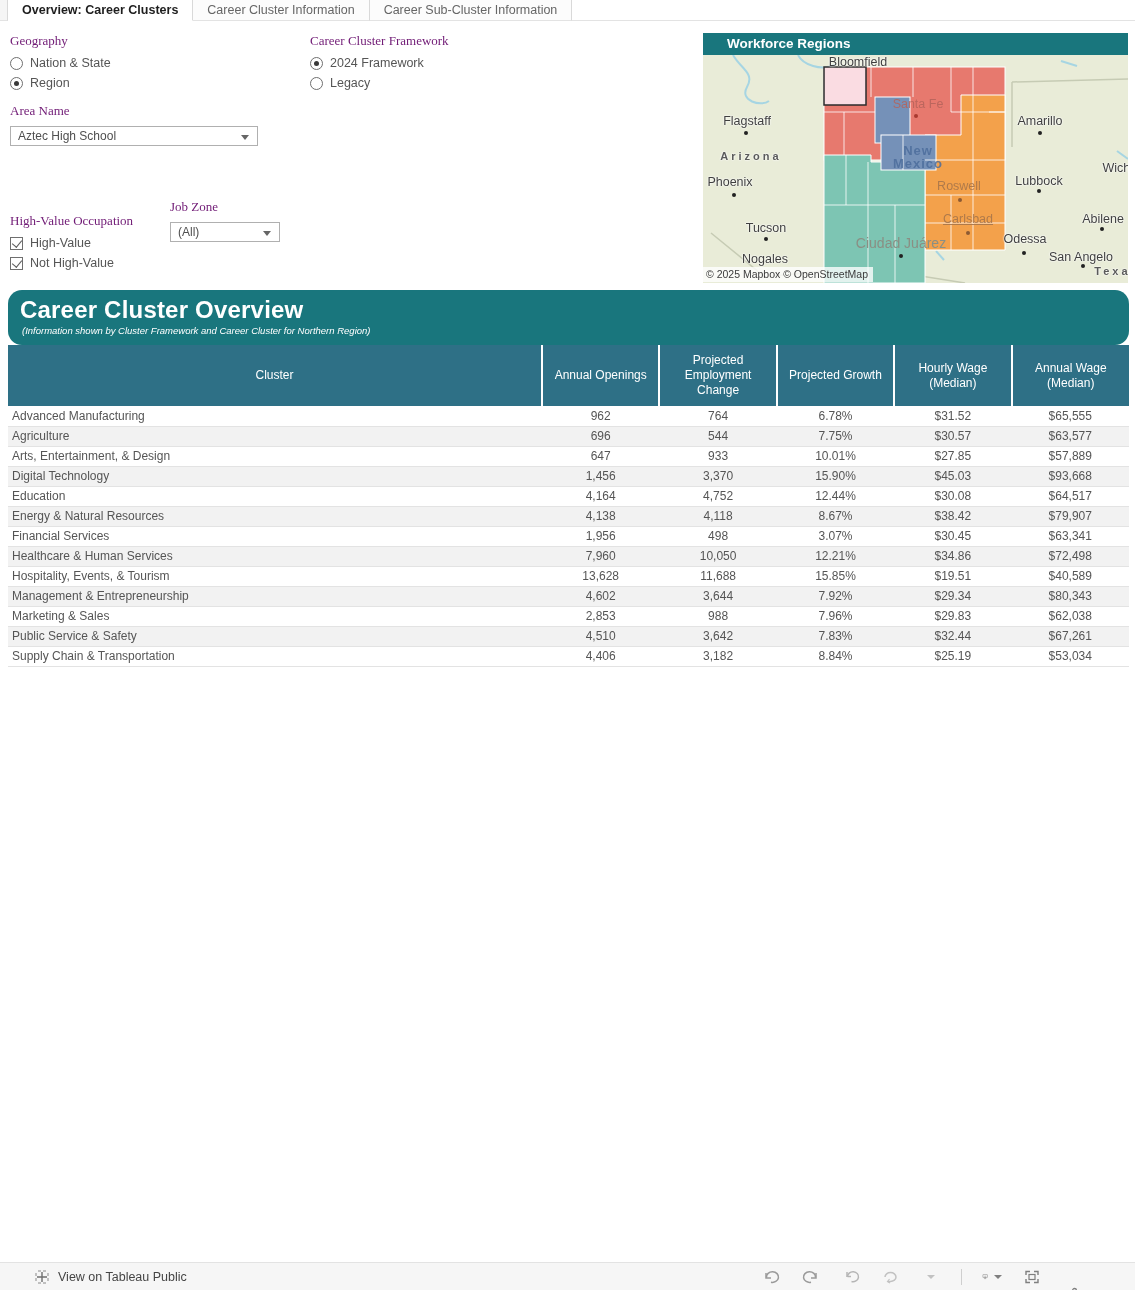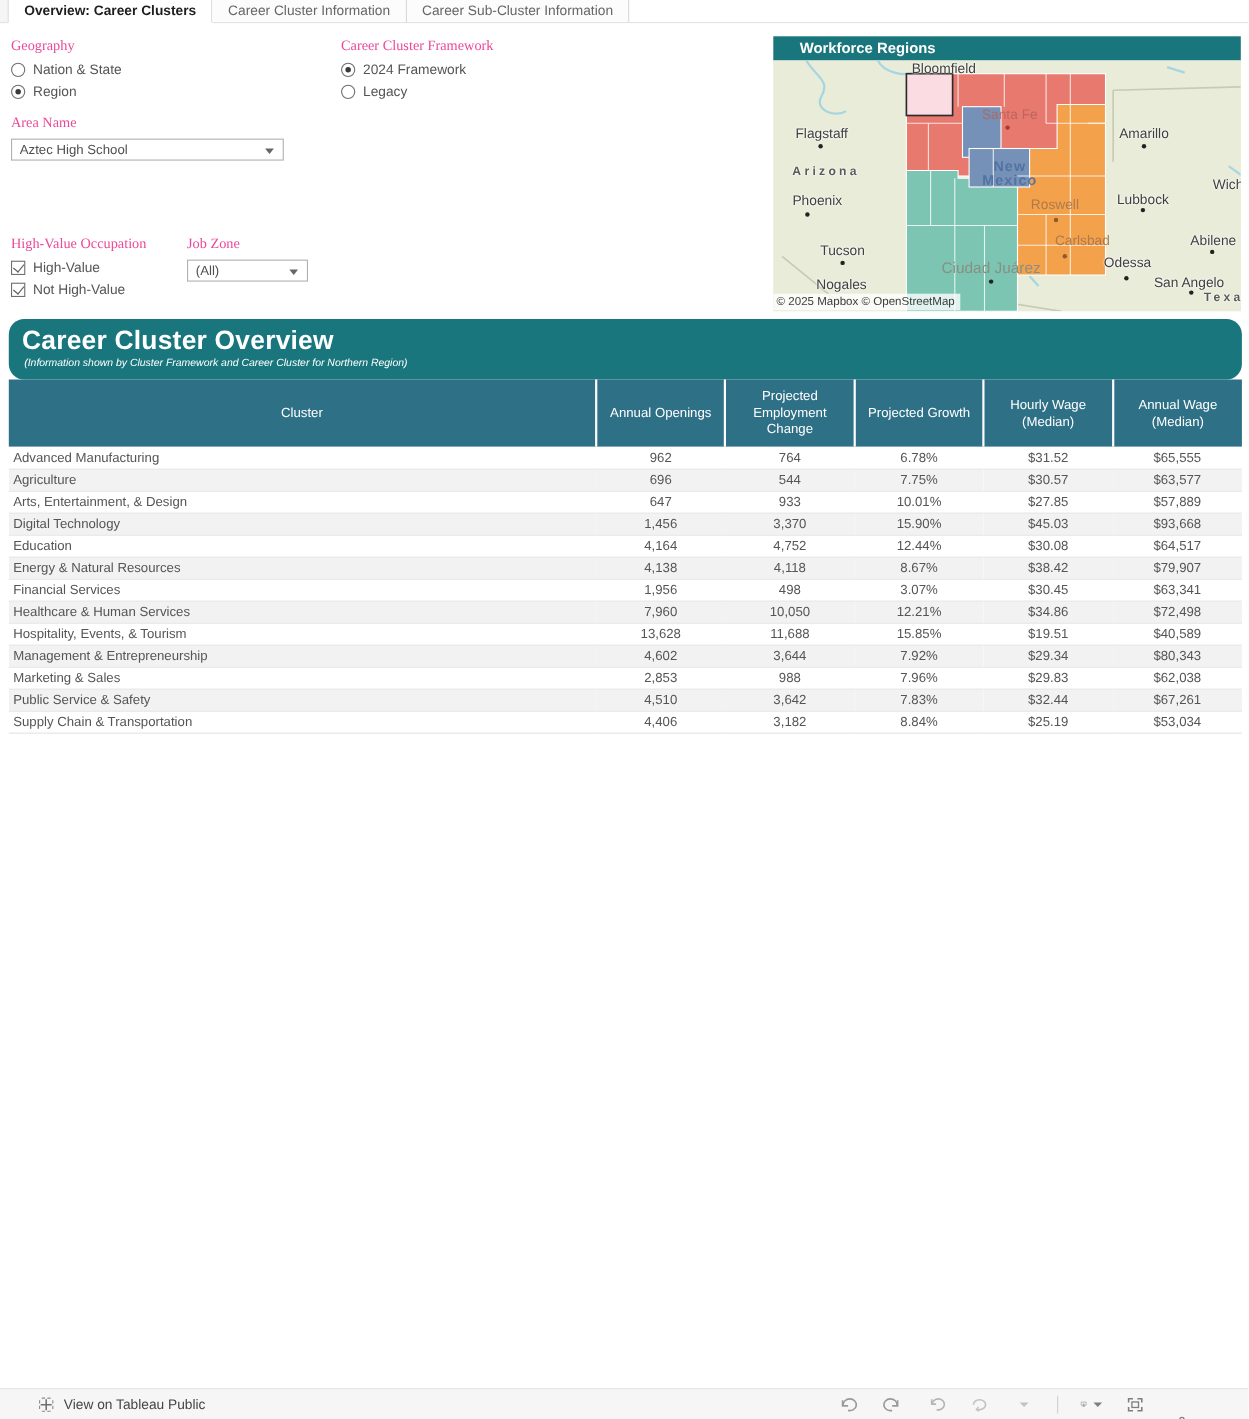--- a/index.html
+++ b/index.html
@@ -7,34 +7,34 @@
 
   
   .tabbar { position:absolute; top:0; left:0; right:0; height:21px; display:flex; background:#fff; }
   .tab-sliver { width:8px; border-bottom:1px solid #e3e3e3; background:#f5f5f5; border-right:1px solid #d9d9d9; }
   .tab { padding:0 14px; display:flex; align-items:center; font-size:12.5px; color:#666; border-right:1px solid #d9d9d9; border-bottom:1px solid #e3e3e3; background:#fcfcfc; cursor:pointer; white-space:nowrap; }
   .tab.active { color:#1e1e1e; font-weight:bold; background:#fff; border-bottom:1px solid #fff; }
   .tab-rest { flex:1; border-bottom:1px solid #e3e3e3; }
 
   
   .fgroup { position:absolute; }
-  .ftitle { font-family:"Liberation Serif", serif; font-size:13px; color:#ec4899; margin-bottom:7px; }
+  .ftitle { font-family:"Liberation Serif", serif; font-size:13px; color:#701a75; margin-bottom:7px; }
   .opt { display:flex; align-items:center; margin-bottom:6px; font-size:12.5px; color:#555; cursor:pointer; }
   .radio { width:13px; height:13px; border:1px solid #6f6f6f; border-radius:50%; margin-right:7px; position:relative; background:#fff; flex:0 0 13px; }
   .radio.sel::after { content:""; position:absolute; left:3px; top:3px; width:5px; height:5px; border-radius:50%; background:#3a3a3a; }
   .checkbox { width:13px; height:13px; border:1px solid #6f6f6f; margin-right:7px; position:relative; background:#fff; flex:0 0 13px; }
   .checkbox.chk::after { content:""; position:absolute; left:2.5px; top:0.5px; width:5px; height:8px; border:solid #5f5f5f; border-width:0 1.6px 1.6px 0; transform:rotate(40deg); }
   .ddl { border:1px solid #b0b0b0; background:#fff; height:20px; display:flex; align-items:center; font-size:12px; color:#4f4f4f; padding:0 7px; position:relative; cursor:pointer; }
   .ddl .caret { position:absolute; right:8px; top:8px; width:0; height:0; border-left:4px solid transparent; border-right:4px solid transparent; border-top:5px solid #666; }
 
   #geo-group { left:10px; top:33px; }
   #fw-group { left:310px; top:33px; }
   #area-group { left:10px; top:103px; } #area-group .ddl { width:248px; }
   #hv-group { left:10px; top:213px; }
-  #jz-group { left:170px; top:213px; } #jz-group .ddl { width:110px; }
+  #jz-group { left:170px; top:199px; } #jz-group .ddl { width:110px; }
 
   
   .map-panel { position:absolute; left:703px; top:33px; width:425px; }
   .map-title { background:#19767d; color:#fff; font-weight:bold; font-size:13.5px; padding:3px 8px 4px 24px; }
   .map-area { position:relative; width:425px; height:228px; overflow:hidden; background:#e9ecd8; }
   .map-area svg { position:absolute; left:0; top:0; }
   .map-labels { position:absolute; left:0; top:0; width:100%; height:100%; }
   .map-label { position:absolute; transform:translateX(-50%); font-size:12.5px; color:#3f3f3f; white-space:nowrap; text-shadow:0 0 2px #fff, 0 0 2px #fff; }
   .map-label.state { font-size:11px; font-weight:bold; letter-spacing:3px; color:#5a5a5a; }
   .map-label.state-blue { font-size:13px; font-weight:bold; letter-spacing:1px; color:#4c6d9c; opacity:.85; width:64px; text-align:center; white-space:normal; line-height:13px; text-shadow:none; }
@@ -182,31 +182,31 @@
           <path d="M200,80 V115"></path>
       </g>
 
       <rect x="121" y="12" width="42" height="38" stroke="#2b2b2b" stroke-width="1.5" fill="#fadce2"></rect>
     </svg>
     <div class="map-labels">
         <span class="map-label " style="left: 155px; top: 0px;">Bloomfield</span>
         <span class="map-label " style="left: 44px; top: 59px;">Flagstaff</span>
         <span class="map-dot " style="left: 43px; top: 78px;"></span>
         <span class="map-label state" style="left: 48px; top: 95px;">Arizona</span>
-        <span class="map-label " style="left: 40px; top: 120px;">Phoenix</span>
+        <span class="map-label " style="left: 27px; top: 120px;">Phoenix</span>
         <span class="map-dot " style="left: 31px; top: 140px;"></span>
         <span class="map-label " style="left: 63px; top: 166px;">Tucson</span>
         <span class="map-dot " style="left: 63px; top: 184px;"></span>
         <span class="map-label " style="left: 62px; top: 197px;">Nogales</span>
         <span class="map-label faint-red" style="left: 215px; top: 42px;">Santa Fe</span>
         <span class="map-dot red" style="left: 213px; top: 61px;"></span>
         <span class="map-label state-blue" style="left: 215px; top: 89px;">New Mexico</span>
         <span class="map-label faint-orange" style="left: 256px; top: 124px;">Roswell</span>
         <span class="map-dot brown" style="left: 257px; top: 145px;"></span>
-        <span class="map-label faint-orange" style="left: 281px; top: 157px;">Carlsbad</span>
+        <span class="map-label faint-orange" style="left: 265px; top: 157px; text-decoration: underline;">Carlsbad</span>
         <span class="map-dot brown" style="left: 265px; top: 178px;"></span>
         <span class="map-label faint-grey" style="left: 198px; top: 180px;">Ciudad Juárez</span>
         <span class="map-dot " style="left: 198px; top: 201px;"></span>
         <span class="map-label " style="left: 337px; top: 59px;">Amarillo</span>
         <span class="map-dot " style="left: 337px; top: 78px;"></span>
         <span class="map-label " style="left: 336px; top: 119px;">Lubbock</span>
         <span class="map-dot " style="left: 336px; top: 136px;"></span>
         <span class="map-label " style="left: 420px; top: 106px;">Wichita</span>
         <span class="map-label " style="left: 400px; top: 157px;">Abilene</span>
         <span class="map-dot " style="left: 399px; top: 174px;"></span>

